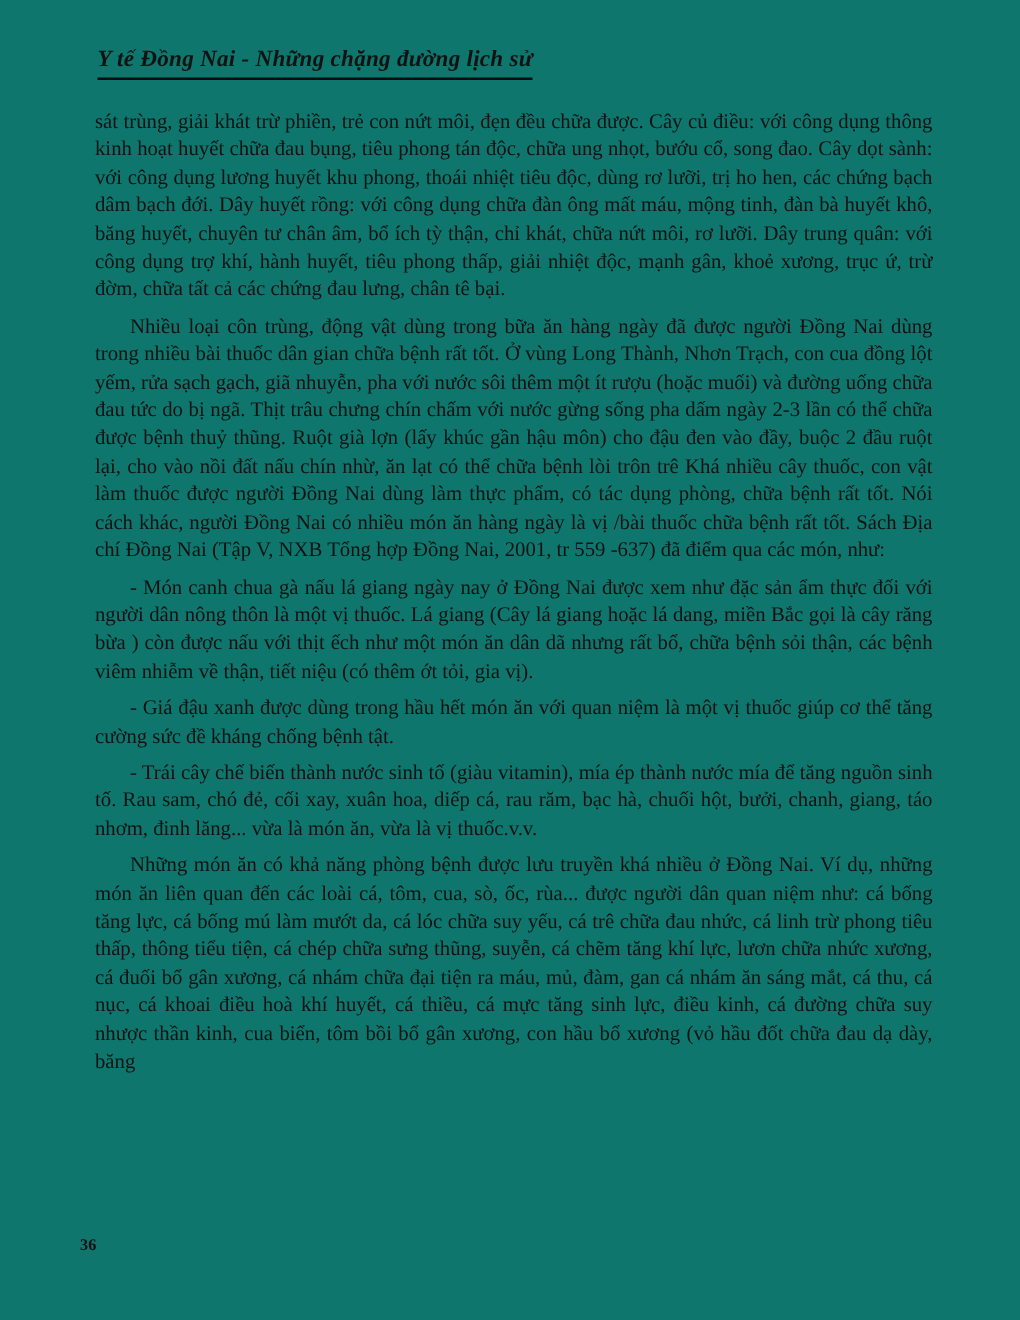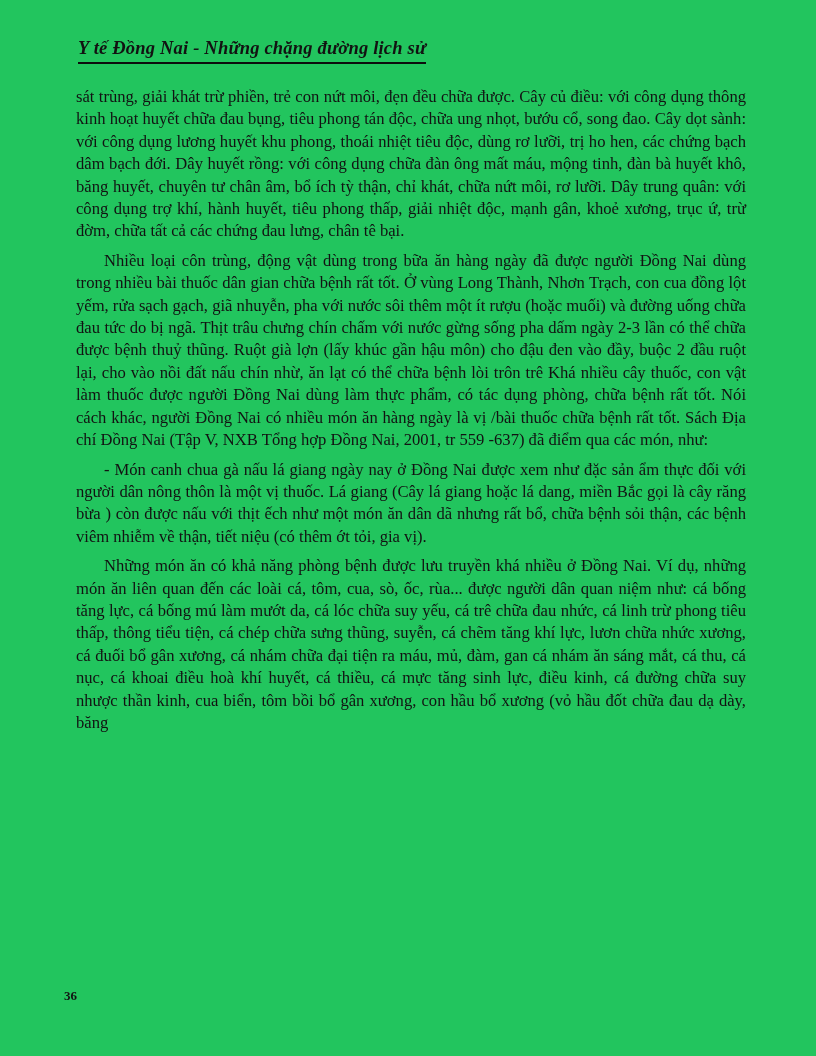--- a/index.html
+++ b/index.html
@@ -4,21 +4,21 @@
 <style>
   html, body {
     margin: 0;
     padding: 0;
     background: #e8e8e8;
   }
   .page {
     position: relative;
     width: 816px;
     height: 1056px;
-    background: #22c55e;
+    background: #0f766e;
     color: #121212;
     font-family: "Liberation Serif", "DejaVu Serif", serif;
     overflow: hidden;
     box-sizing: border-box;
   }
   .running-head {
     position: absolute;
     top: 38px;
     left: 78px;
   }
@@ -65,18 +65,20 @@
 <div class="page">
 
   <div class="running-head">
     <span class="title">Y tế Đồng Nai - Những chặng đường lịch sử</span>
   </div>
 
   <div class="body-text">
     <p class="no-indent">sát trùng, giải khát trừ phiền, trẻ con nứt môi, đẹn đều chữa được. Cây củ điều: với công dụng thông kinh hoạt huyết chữa đau bụng, tiêu phong tán độc, chữa ung nhọt, bướu cổ, song đao. Cây dọt sành: với công dụng lương huyết khu phong, thoái nhiệt tiêu độc, dùng rơ lưỡi, trị ho hen, các chứng bạch dâm bạch đới. Dây huyết rồng: với công dụng chữa đàn ông mất máu, mộng tinh, đàn bà huyết khô, băng huyết, chuyên tư chân âm, bổ ích tỳ thận, chỉ khát, chữa nứt môi, rơ lưỡi. Dây trung quân: với công dụng trợ khí, hành huyết, tiêu phong thấp, giải nhiệt độc, mạnh gân, khoẻ xương, trục ứ, trừ đờm, chữa tất cả các chứng đau lưng, chân tê bại.</p>
     <p class="indent">Nhiều loại côn trùng, động vật dùng trong bữa ăn hàng ngày đã được người Đồng Nai dùng trong nhiều bài thuốc dân gian chữa bệnh rất tốt. Ở vùng Long Thành, Nhơn Trạch, con cua đồng lột yếm, rửa sạch gạch, giã nhuyễn, pha với nước sôi thêm một ít rượu (hoặc muối) và đường uống chữa đau tức do bị ngã. Thịt trâu chưng chín chấm với nước gừng sống pha dấm ngày 2-3 lần có thể chữa được bệnh thuỷ thũng. Ruột già lợn (lấy khúc gần hậu môn) cho đậu đen vào đầy, buộc 2 đầu ruột lại, cho vào nồi đất nấu chín nhừ, ăn lạt có thể chữa bệnh lòi trôn trê Khá nhiều cây thuốc, con vật làm thuốc được người Đồng Nai dùng làm thực phẩm, có tác dụng phòng, chữa bệnh rất tốt. Nói cách khác, người Đồng Nai có nhiều món ăn hàng ngày là vị /bài thuốc chữa bệnh rất tốt. Sách Địa chí Đồng Nai (Tập V, NXB Tổng hợp Đồng Nai, 2001, tr 559 -637) đã điểm qua các món, như:</p>
     <p class="indent">- Món canh chua gà nấu lá giang ngày nay ở Đồng Nai được xem như đặc sản ẩm thực đối với người dân nông thôn là một vị thuốc. Lá giang (Cây lá giang hoặc lá dang, miền Bắc gọi là cây răng bừa ) còn được nấu với thịt ếch như một món ăn dân dã nhưng rất bổ, chữa bệnh sỏi thận, các bệnh viêm nhiễm về thận, tiết niệu (có thêm ớt tỏi, gia vị).</p>
+    <p class="indent">- Giá đậu xanh được dùng trong hầu hết món ăn với quan niệm là một vị thuốc giúp cơ thể tăng cường sức đề kháng chống bệnh tật.</p>
+    <p class="indent">- Trái cây chế biến thành nước sinh tố (giàu vitamin), mía ép thành nước mía để tăng nguồn sinh tố. Rau sam, chó đẻ, cối xay, xuân hoa, diếp cá, rau răm, bạc hà, chuối hột, bưởi, chanh, giang, táo nhơm, đinh lăng... vừa là món ăn, vừa là vị thuốc.v.v.</p>
     <p class="indent">Những món ăn có khả năng phòng bệnh được lưu truyền khá nhiều ở Đồng Nai. Ví dụ, những món ăn liên quan đến các loài cá, tôm, cua, sò, ốc, rùa... được người dân quan niệm như: cá bống tăng lực, cá bống mú làm mướt da, cá lóc chữa suy yếu, cá trê chữa đau nhức, cá linh trừ phong tiêu thấp, thông tiểu tiện, cá chép chữa sưng thũng, suyễn, cá chẽm tăng khí lực, lươn chữa nhức xương, cá đuối bổ gân xương, cá nhám chữa đại tiện ra máu, mủ, đàm, gan cá nhám ăn sáng mắt, cá thu, cá nục, cá khoai điều hoà khí huyết, cá thiều, cá mực tăng sinh lực, điều kinh, cá đường chữa suy nhược thần kinh, cua biển, tôm bồi bổ gân xương, con hầu bổ xương (vỏ hầu đốt chữa đau dạ dày, băng</p>
   </div>
 
   <div class="page-number">36</div>
 
 </div>
 
 </body></html>

